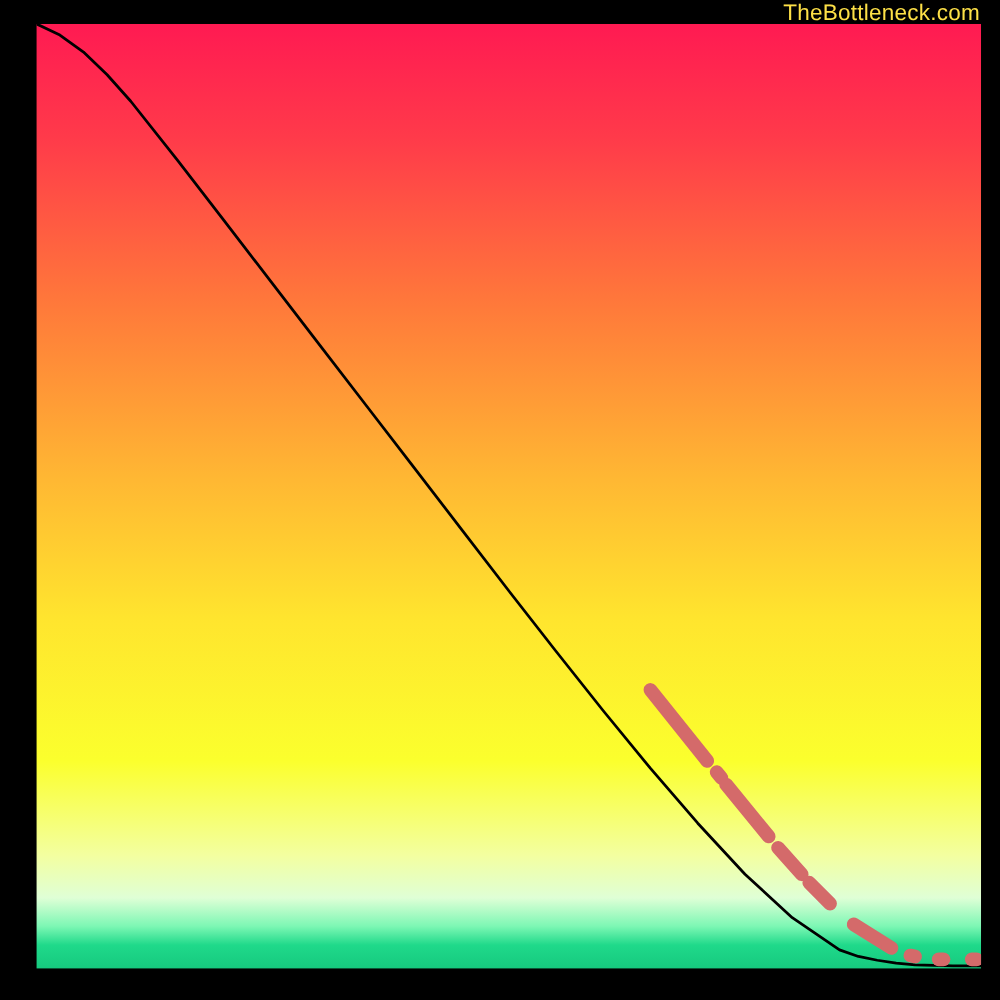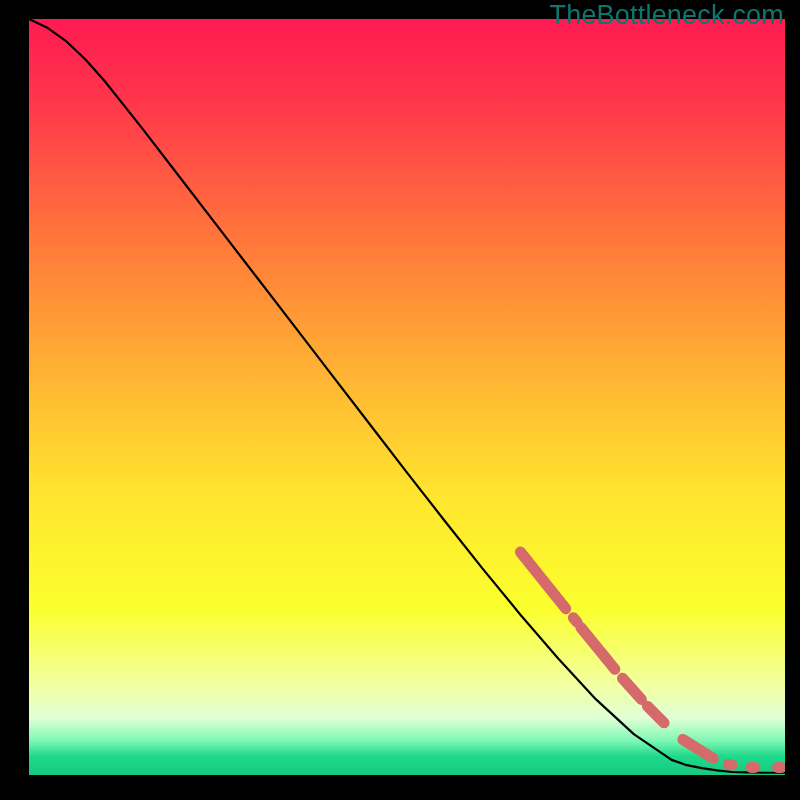--- a/index.html
+++ b/index.html
@@ -21,22 +21,22 @@
     left: 29px;
     top: 19px;
     width: 756px;
     height: 756px;
     overflow: hidden;
   }
   .watermark {
     position: absolute;
     top: 0px;
     right: 16px;
-    color: #0f766e;
-    font-size: 27px;
+    color: #fde047;
+    font-size: 18px;
     font-weight: 500;
     letter-spacing: 0.2px;
     user-select: none;
   }
   svg { display: block; }
 </style>
 </head>
 <body>
 
 <div class="stage">

